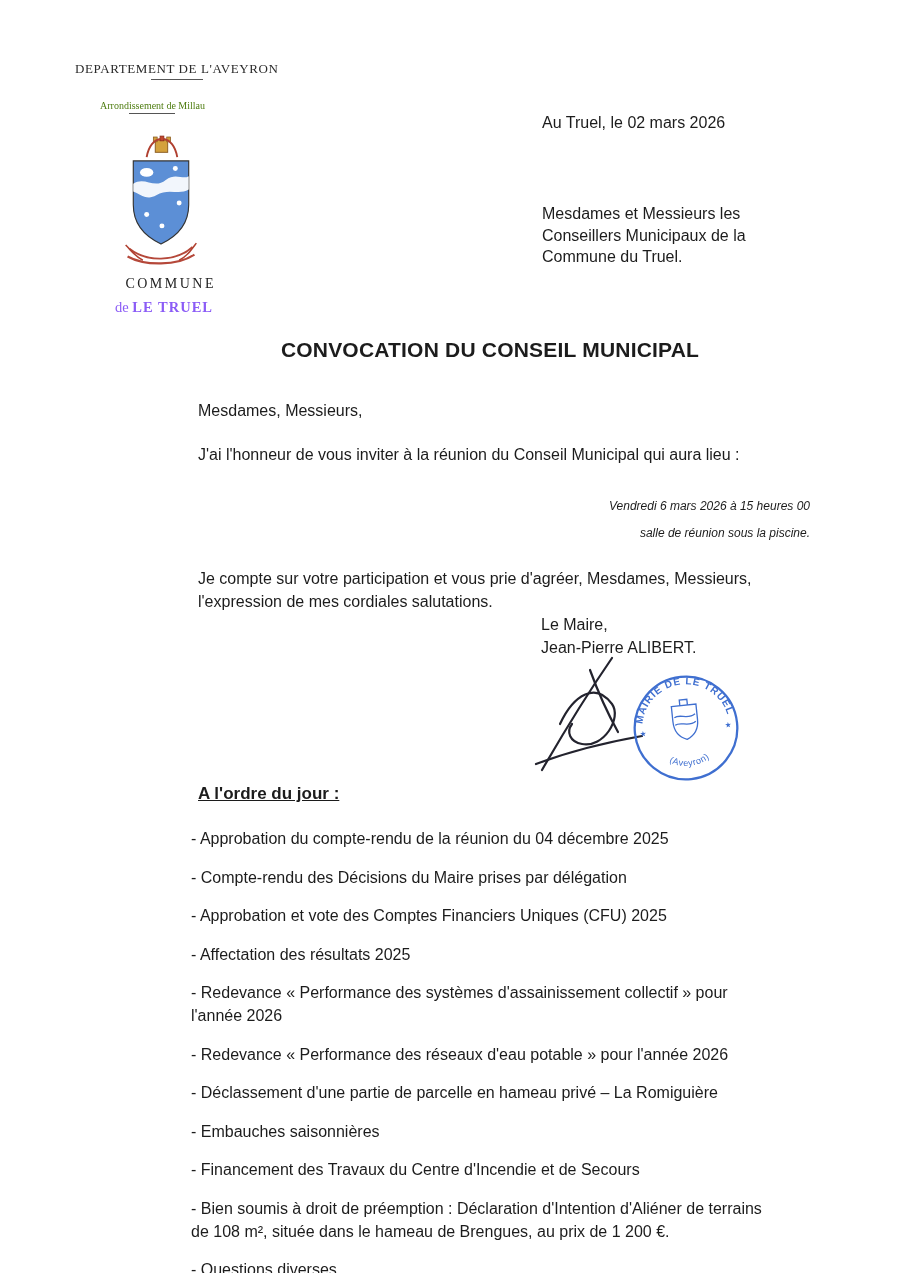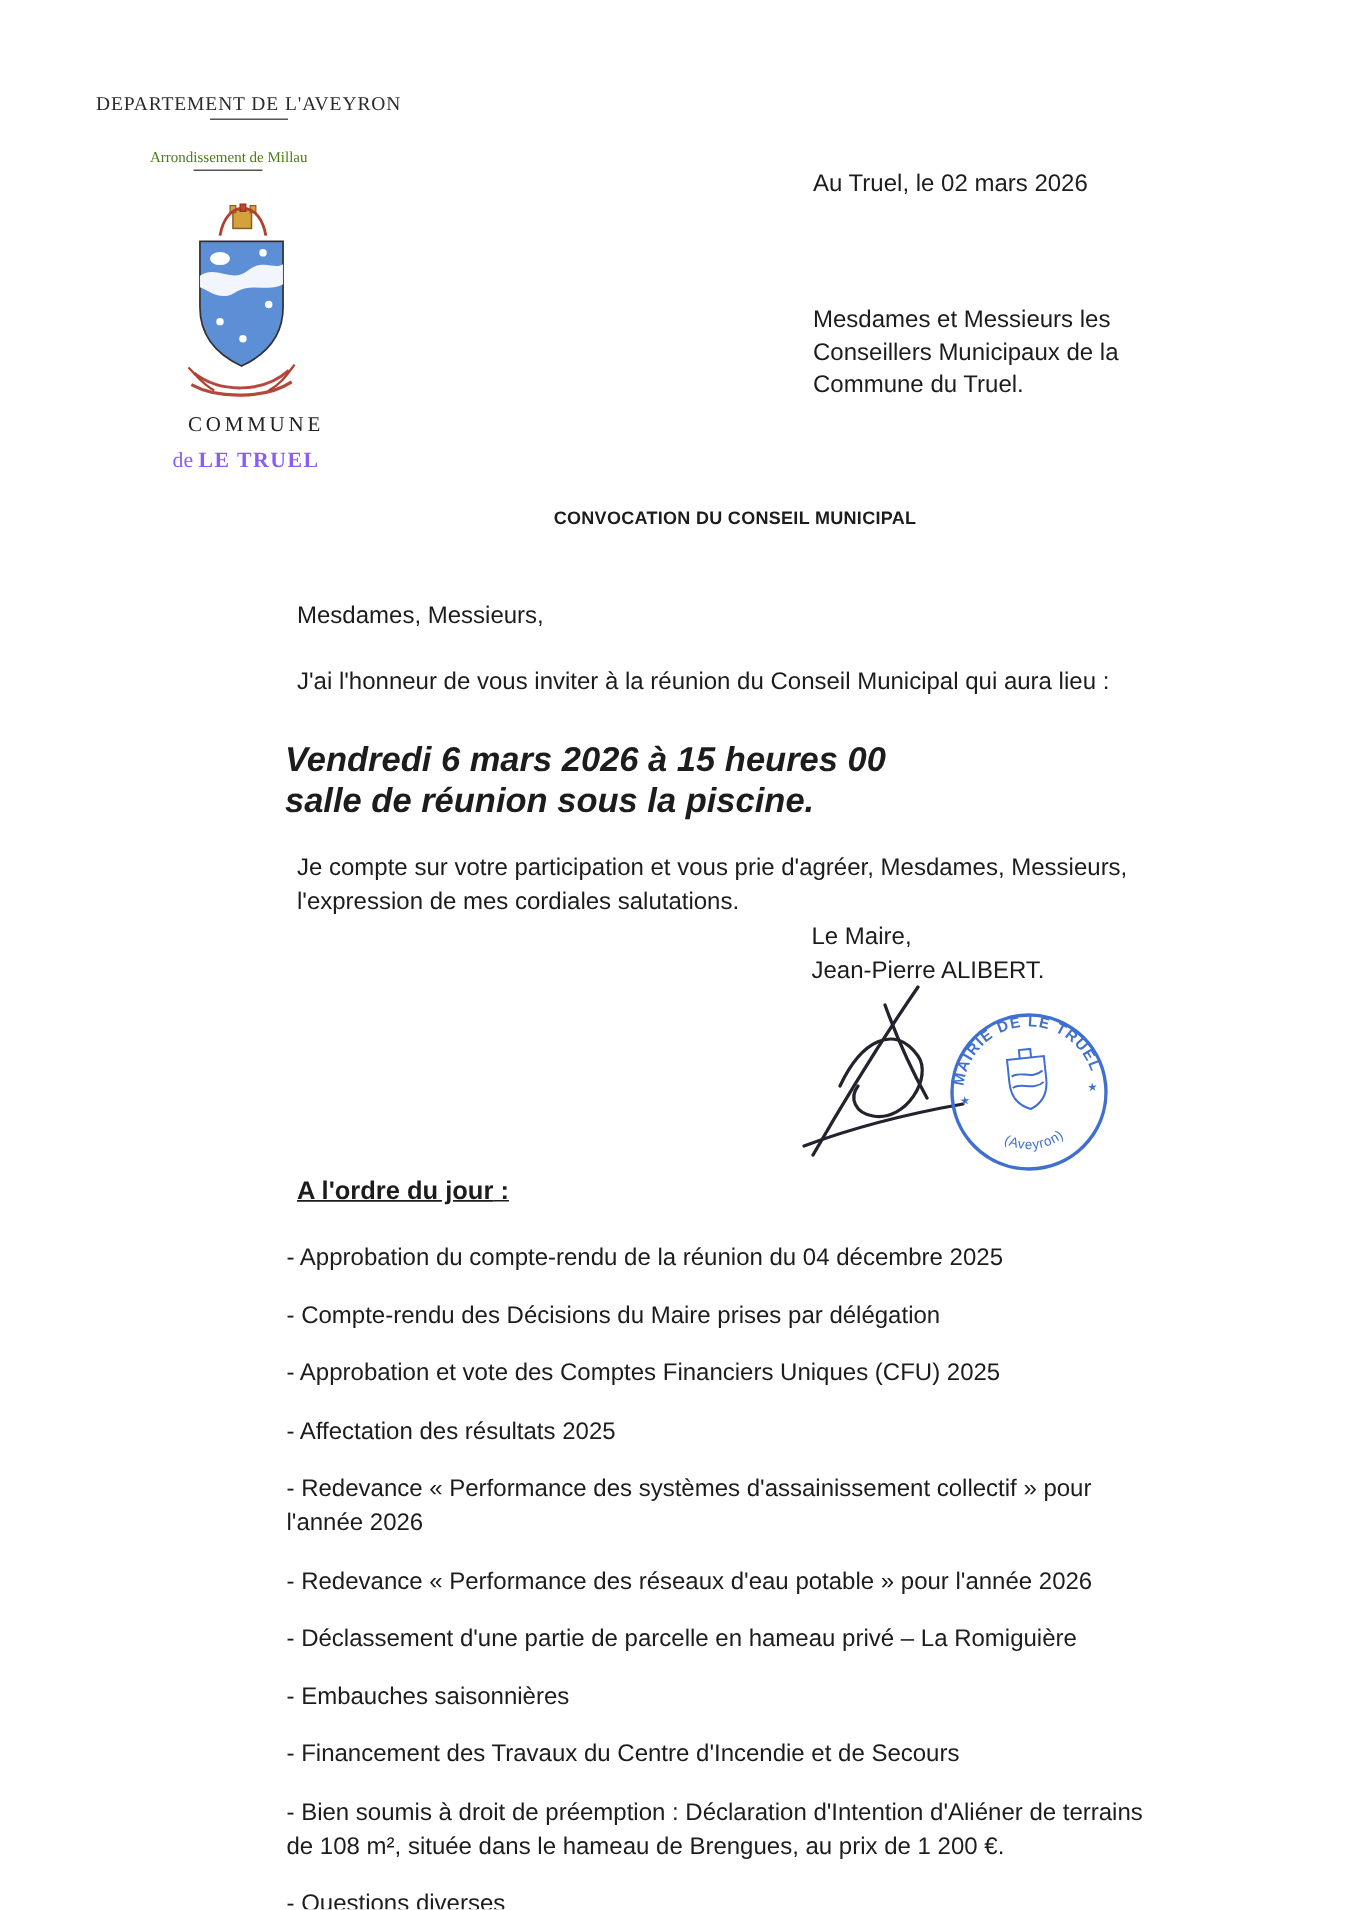--- a/index.html
+++ b/index.html
@@ -1,34 +1,34 @@
 <!DOCTYPE html>
 <html><head>
 <meta charset="utf-8">
 <style>
   html,body{margin:0;padding:0;background:#ffffff;}
   .page{position:relative;width:900px;height:1273px;background:#fff;color:#1c1c1c;
         font-family:"Liberation Sans",sans-serif;font-size:16px;overflow:hidden;}
   .abs{position:absolute;}
   .serif{font-family:"Liberation Serif",serif;}
-  .hdr-dept{left:64px;top:61px;font-size:13px;letter-spacing:.6px;color:#2a2a2a;text-align:left;}
+  .hdr-dept{left:75px;top:61px;font-size:13px;letter-spacing:.6px;color:#2a2a2a;text-align:left;}
   .hdr-dept .rule{height:1px;background:#555;width:52px;margin:2px auto 0;}
   .hdr-arr{left:100px;top:100px;font-size:10px;color:#4d7c0f;text-align:center;}
   .hdr-arr .rule{height:1px;background:#555;width:46px;margin:2px auto 0;}
   .coa{left:118px;top:128px;width:86px;height:148px;}
   .commune{left:112px;top:276px;font-size:14px;letter-spacing:2.5px;color:#222;width:104px;text-align:right;}
   .commune2{left:100px;top:299px;font-size:14.5px;color:#8b5cf6;width:128px;text-align:center;}
   .commune2 .bold{font-weight:bold;letter-spacing:1px;}
   .dateline{left:542px;top:114px;}
   .recipient{left:542px;top:203px;line-height:21.5px;}
-  .doc-title{left:140px;top:338px;width:700px;text-align:center;font-weight:bold;font-size:12px;letter-spacing:.2px;}
+  .doc-title{left:140px;top:338px;width:700px;text-align:center;font-weight:bold;font-size:21px;letter-spacing:.2px;}
   .salutation{left:198px;top:402px;}
   .intro{left:198px;top:446px;width:650px;}
-  .meeting{left:190px;top:493px;width:620px;text-align:left;font-weight:bold;font-style:italic;
-           font-size:23px;line-height:27px;}
+  .meeting{left:190px;top:493px;width:620px;text-align:right;font-weight:normal;font-style:italic;
+           font-size:12px;line-height:27px;}
   .closing{left:198px;top:568px;width:606px;line-height:22.5px;}
   .signoff{left:541px;top:614px;line-height:22.5px;}
   .signature{left:520px;top:652px;width:140px;height:135px;}
   .stamp{left:629px;top:671px;width:114px;height:114px;transform:rotate(-6deg);}
   .agenda-h{left:198px;top:784px;font-size:17px;font-weight:bold;text-decoration:underline;}
   .agenda-h .u{text-decoration:underline;}
   .agenda{left:175px;top:812px;width:622px;line-height:22.6px;}
   .agenda .item{margin:16px;}
 </style>
 </head>

